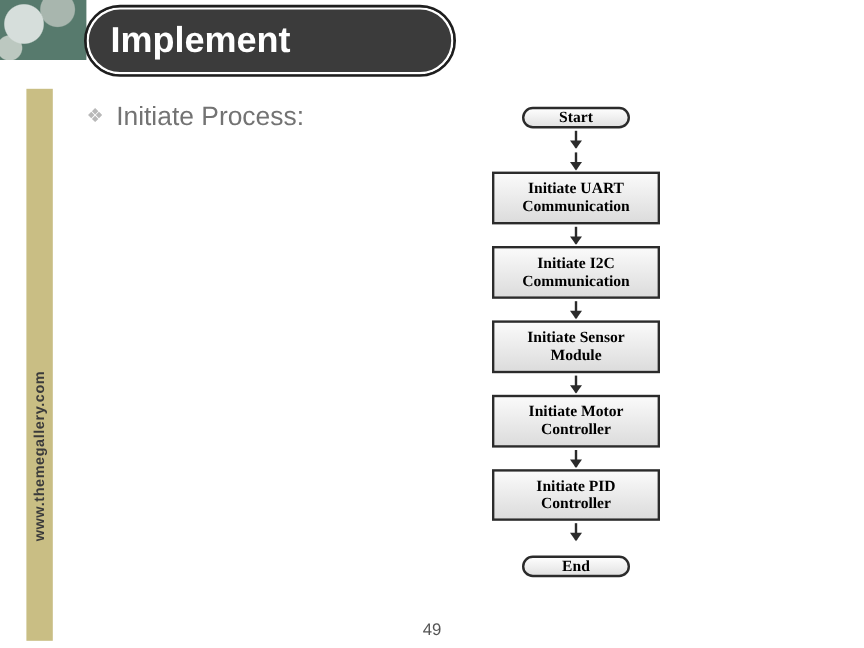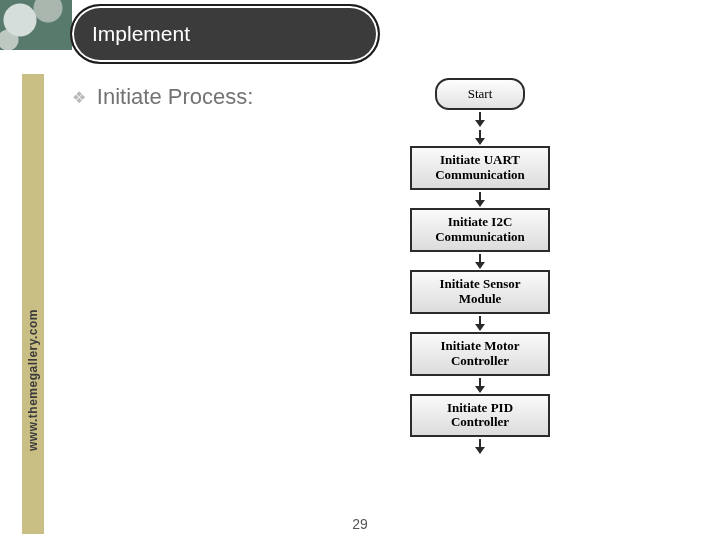--- a/index.html
+++ b/index.html
@@ -57,22 +57,22 @@
     background: #3b3b3b;
     border: 2px solid #1e1e1e;
     border-radius: 30px;
     display: flex;
     align-items: center;
     padding-left: 20px;
     box-shadow: 0 0 0 2px #fff inset;
   }
   .pill span {
     color: #fff;
-    font-size: 21px;
-    font-weight: normal;
+    font-size: 30px;
+    font-weight: bold;
   }
   
   .side-strip {
     position: absolute;
     left: 22px;
     top: 74px;
     bottom: 6px;
     width: 22px;
     background: #c9be84;
   }
@@ -117,30 +117,31 @@
     position: absolute;
     top: 78px;
     left: 360px;
     width: 240px;
     display: flex;
     flex-direction: column;
     align-items: center;
   }
   .terminator {
     width: 90px;
-    height: 32px;
+    height: 18px;
     border: 2.5px solid #2b2b2b;
     border-radius: 14px;
     background: linear-gradient(#fdfdfd,#e2e2e2);
     display: flex;
     align-items: center;
     justify-content: center;
-    font-weight: normal;
+    font-weight: bold;
     font-size: 13px;
     font-family: "Times New Roman", serif;
+    margin-top: 11px;
   }
   .proc {
     border: 2px solid #2b2b2b;
     background: linear-gradient(#fafafa,#dcdcdc);
     padding: 5px 12px;
     min-width: 140px;
     text-align: center;
     font-weight: bold;
     font-size: 13px;
     line-height: 1.15;
@@ -201,17 +202,18 @@
     <div class="proc">Initiate UART<br>Communication</div>
     <div class="arrow"></div>
     <div class="proc">Initiate I2C<br>Communication</div>
     <div class="arrow"></div>
     <div class="proc">Initiate Sensor<br>Module</div>
     <div class="arrow"></div>
     <div class="proc">Initiate Motor<br>Controller</div>
     <div class="arrow"></div>
     <div class="proc">Initiate PID<br>Controller</div>
     <div class="arrow"></div>
+    <div class="terminator">End</div>
   </div>
 
 <div class="pagenum">
-  <span>29</span>
+  <span>49</span>
 </div>
 
 </body></html>

